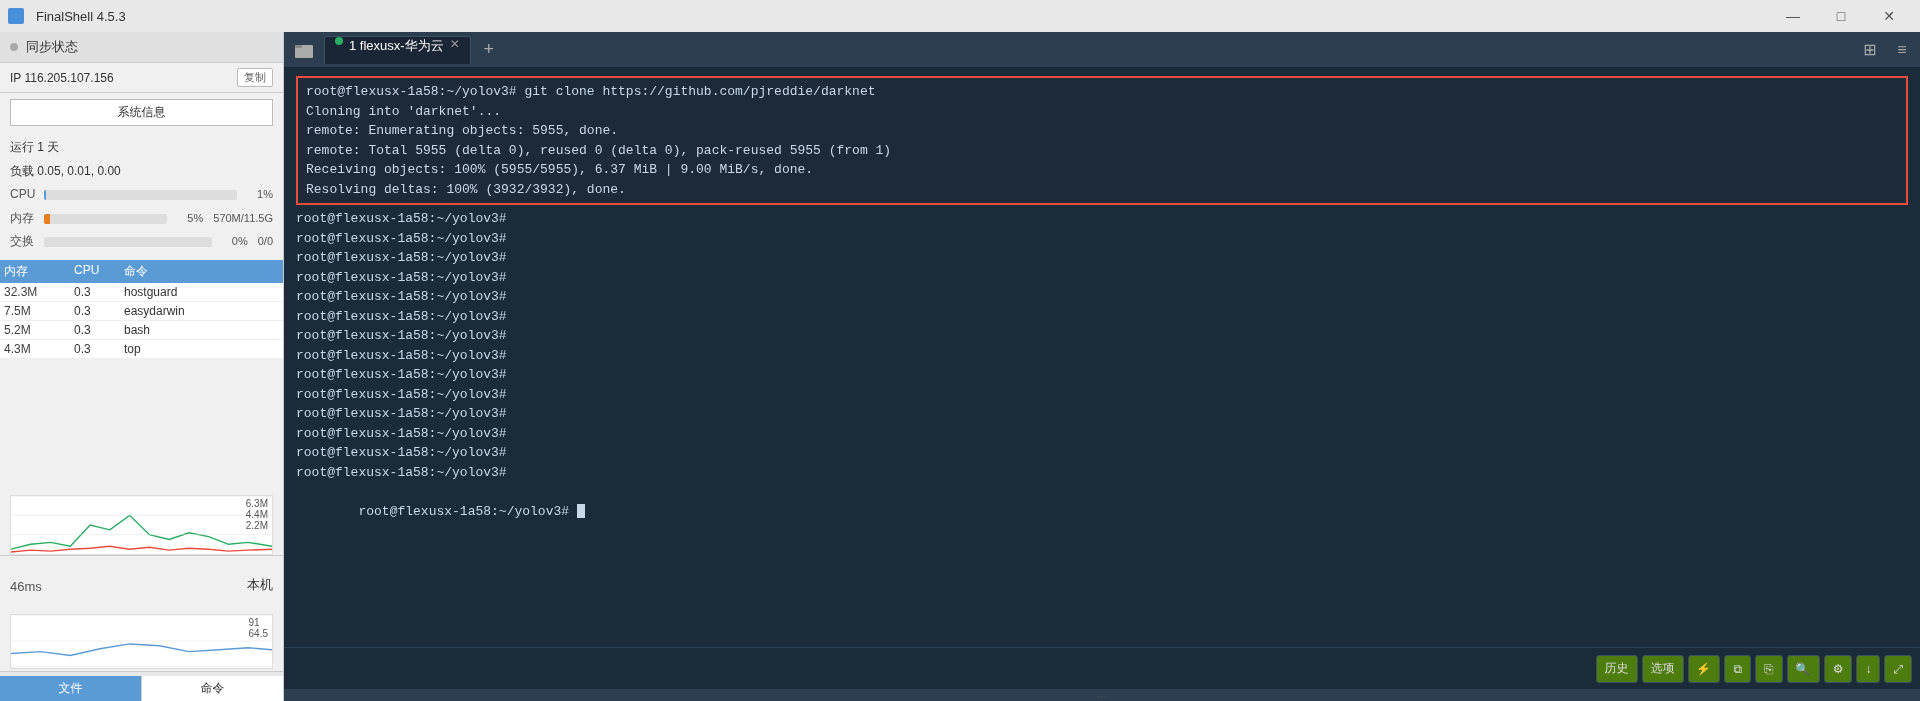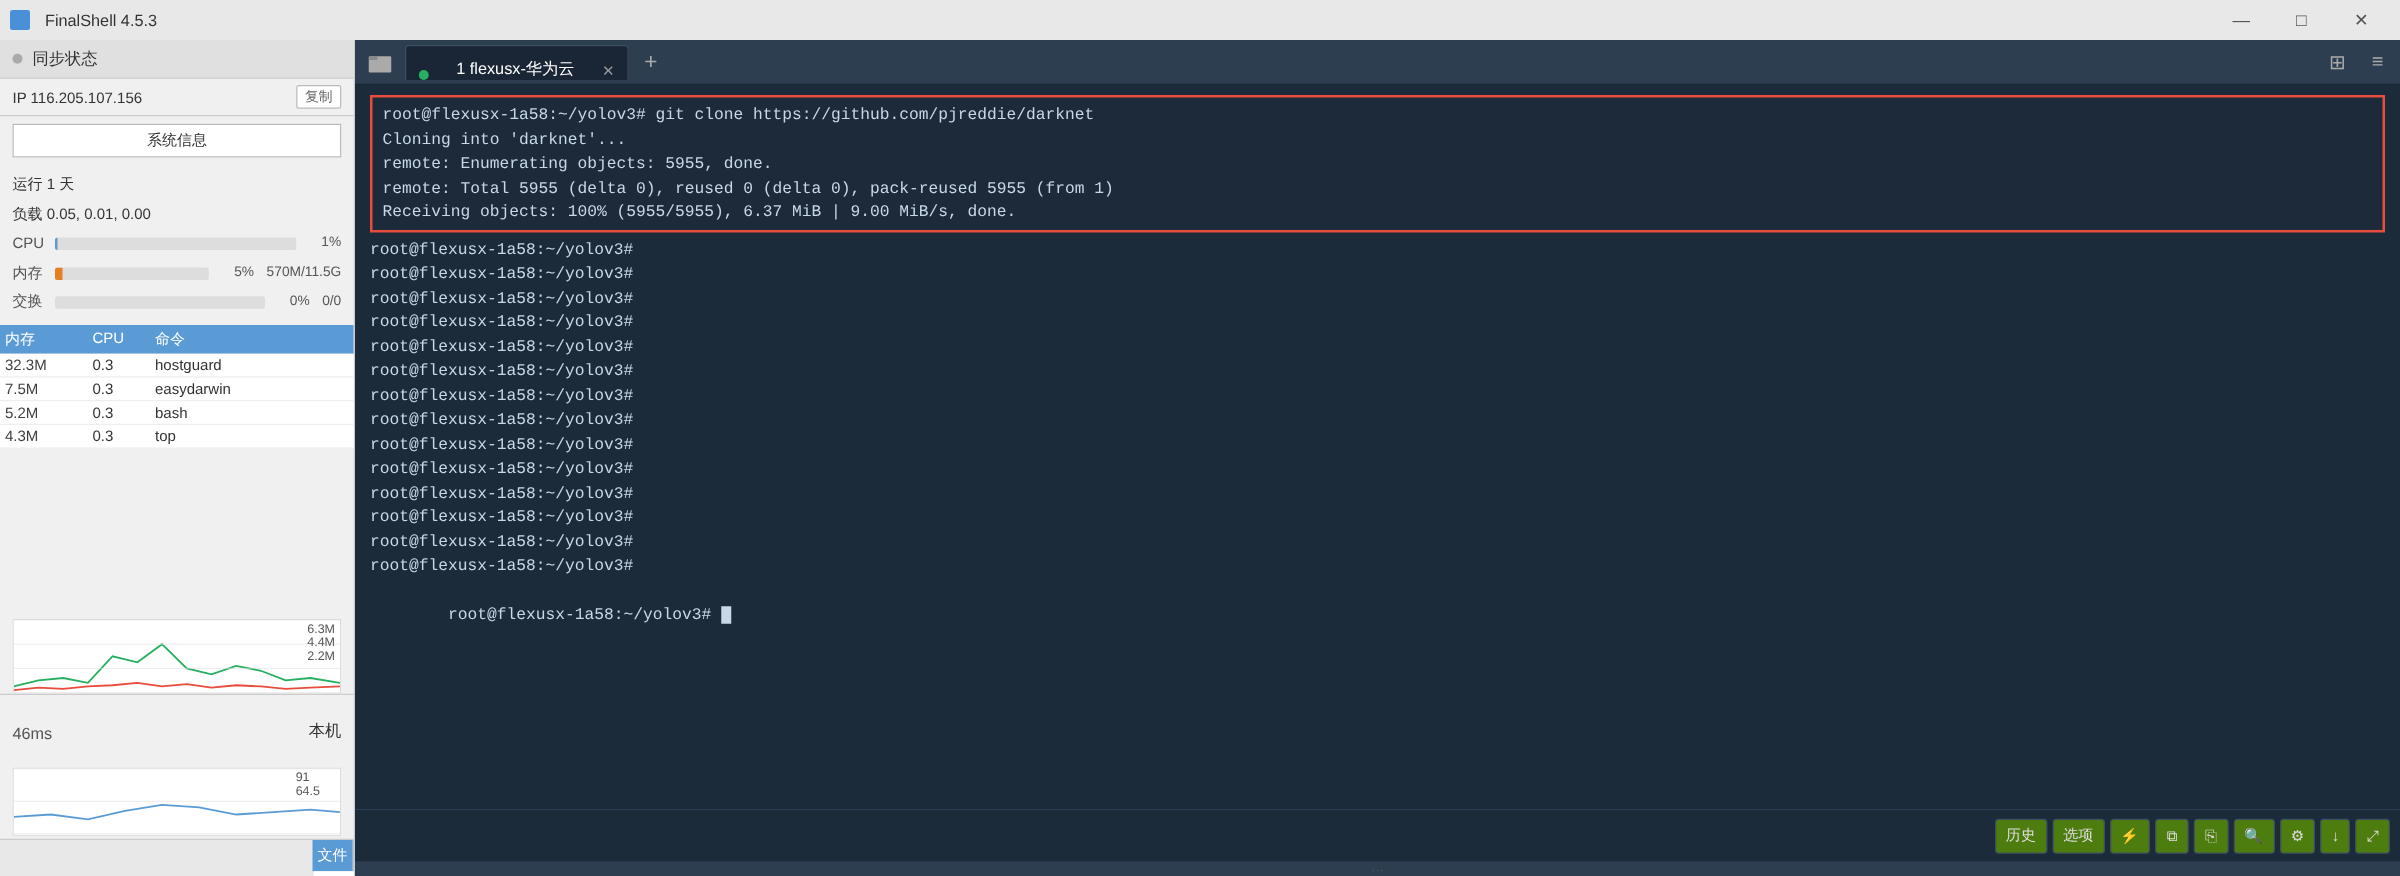--- a/index.html
+++ b/index.html
@@ -78,22 +78,22 @@
       align-items: center;
       padding: 0 4px;
       gap: 4px;
       flex-shrink: 0;
       border-bottom: 1px solid #1a2535;
     }
     #folder-icon-btn { width: 32px; height: 28px; display: flex; align-items: center; justify-content: center; color: #aaa; cursor: pointer; font-size: 18px; }
     .tab-item {
       height: 28px;
       display: flex;
-      align-items: flex-end;
-      gap: 22px;
+      align-items: flex-start;
+      gap: 6px;
       padding: 0 10px;
       background: #243342;
       color: #ddd;
       font-size: 13px;
       cursor: pointer;
       border-radius: 3px 3px 0 0;
       border: 1px solid #3a4f62;
       border-bottom: none;
     }
     .tab-item.active { background: #1a2535; color: white; }
@@ -153,21 +153,20 @@
     .icon-lightning { color: #f1c40f; }
 
     
     #file-cmd-tabs {
       height: 30px;
       background: #e8e8e8;
       display: flex;
       align-items: flex-end;
       border-top: 1px solid #ccc;
       flex-shrink: 0;
-      flex-direction: column;
     }
 
     
     #drag-area { text-align: center; color: #555; font-size: 14px; padding: 2px; }
 
     
     svg.graph-svg { width: 100%; height: 100%; }
   </style>
 </head>
 <body>
@@ -275,21 +274,21 @@
       <span class="ping-label">46ms</span>
       <span>本机</span>
     </div>
     <div id="ping-graph">
       <svg class="graph-svg" viewBox="0 0 264 55" preserveAspectRatio="none">
         <polyline points="0,40 30,38 60,42 90,35 120,30 150,32 180,38 210,36 240,34 264,36" fill="none" stroke="#5b9bd5" stroke-width="1.5"></polyline>
         <line x1="0" y1="0" x2="264" y2="0" stroke="#ddd" stroke-width="0.5"></line>
         <line x1="0" y1="27" x2="264" y2="27" stroke="#ddd" stroke-width="0.5"></line>
         <line x1="0" y1="54" x2="264" y2="54" stroke="#ddd" stroke-width="0.5"></line>
       </svg>
-      <div style="position:absolute;right:16px;top:2px;font-size:10px;color:#555;">
+      <div style="position:absolute;right:4px;top:2px;font-size:10px;color:#555;">
         <div>91</div>
         <div>64.5</div>
       </div>
     </div>
     <div id="file-cmd-tabs">
       <div class="bottom-tab active">文件</div>
       <div class="bottom-tab">命令</div>
     </div>
   </div>
 
@@ -314,20 +313,21 @@
       </div>
     </div>
 
     <div id="terminal">
       <div id="highlight-box">
         <div class="term-line">root@flexusx-1a58:~/yolov3# git clone https://github.com/pjreddie/darknet</div>
         <div class="term-line">Cloning into 'darknet'...</div>
         <div class="term-line">remote: Enumerating objects: 5955, done.</div>
         <div class="term-line">remote: Total 5955 (delta 0), reused 0 (delta 0), pack-reused 5955 (from 1)</div>
         <div class="term-line">Receiving objects: 100% (5955/5955), 6.37 MiB | 9.00 MiB/s, done.</div>
+        <div class="term-line">Resolving deltas: 100% (3932/3932), done.</div>
       </div>
       <div id="prompt-lines">
 
       <div class="term-line">root@flexusx-1a58:~/yolov3#</div>
           <div class="term-line">root@flexusx-1a58:~/yolov3#</div>
           <div class="term-line">root@flexusx-1a58:~/yolov3#</div>
           <div class="term-line">root@flexusx-1a58:~/yolov3#</div>
           <div class="term-line">root@flexusx-1a58:~/yolov3#</div>
           <div class="term-line">root@flexusx-1a58:~/yolov3#</div>
           <div class="term-line">root@flexusx-1a58:~/yolov3#</div>

